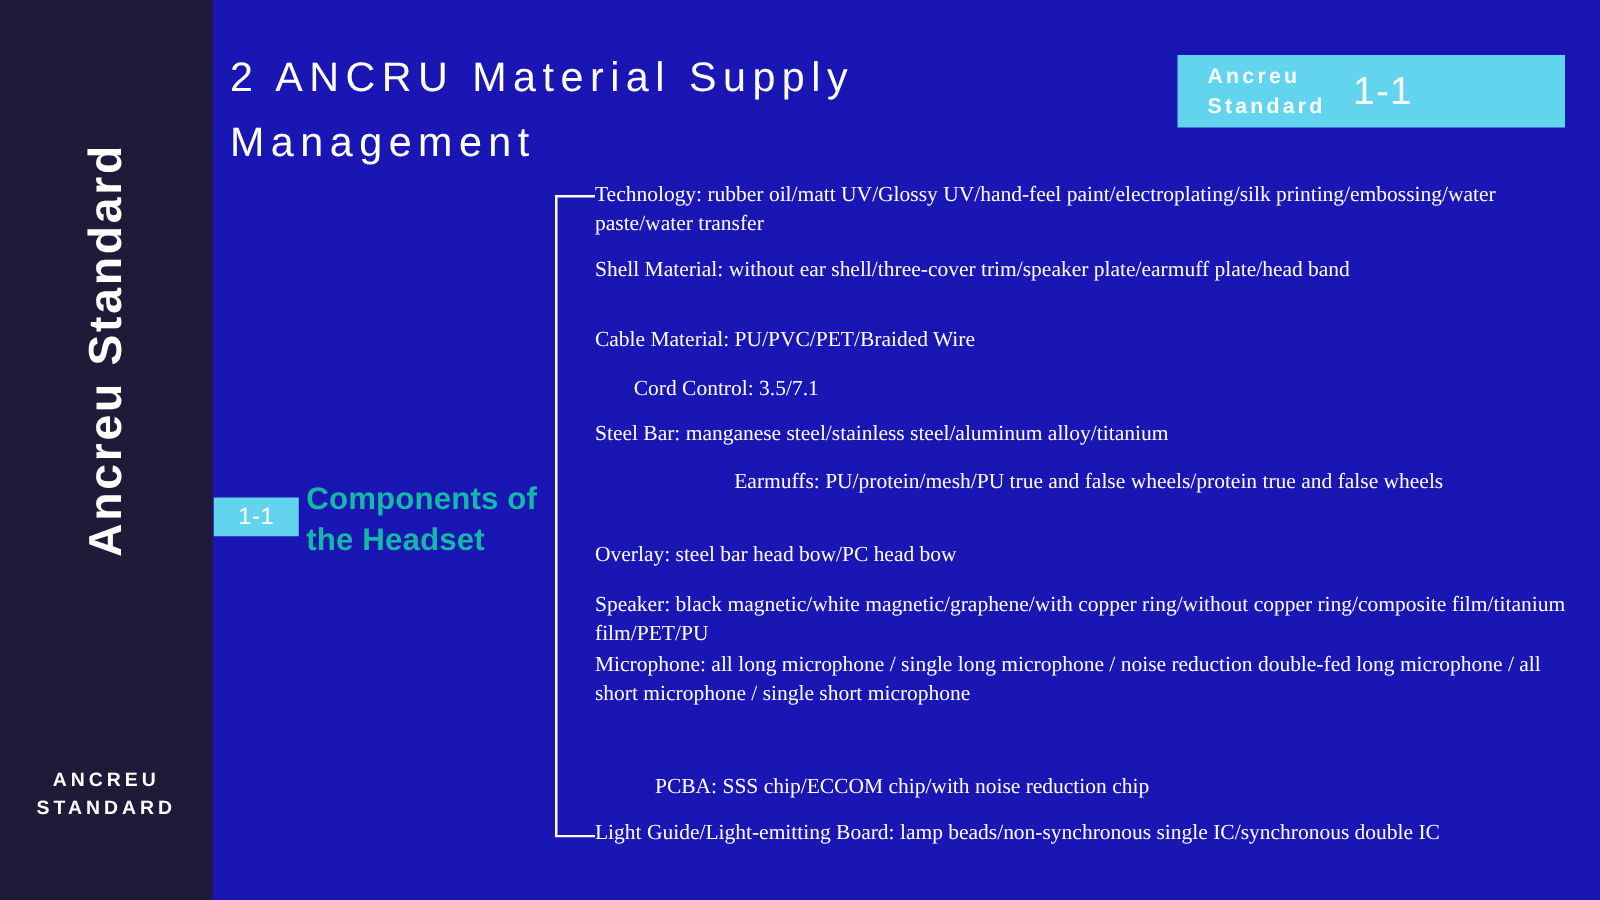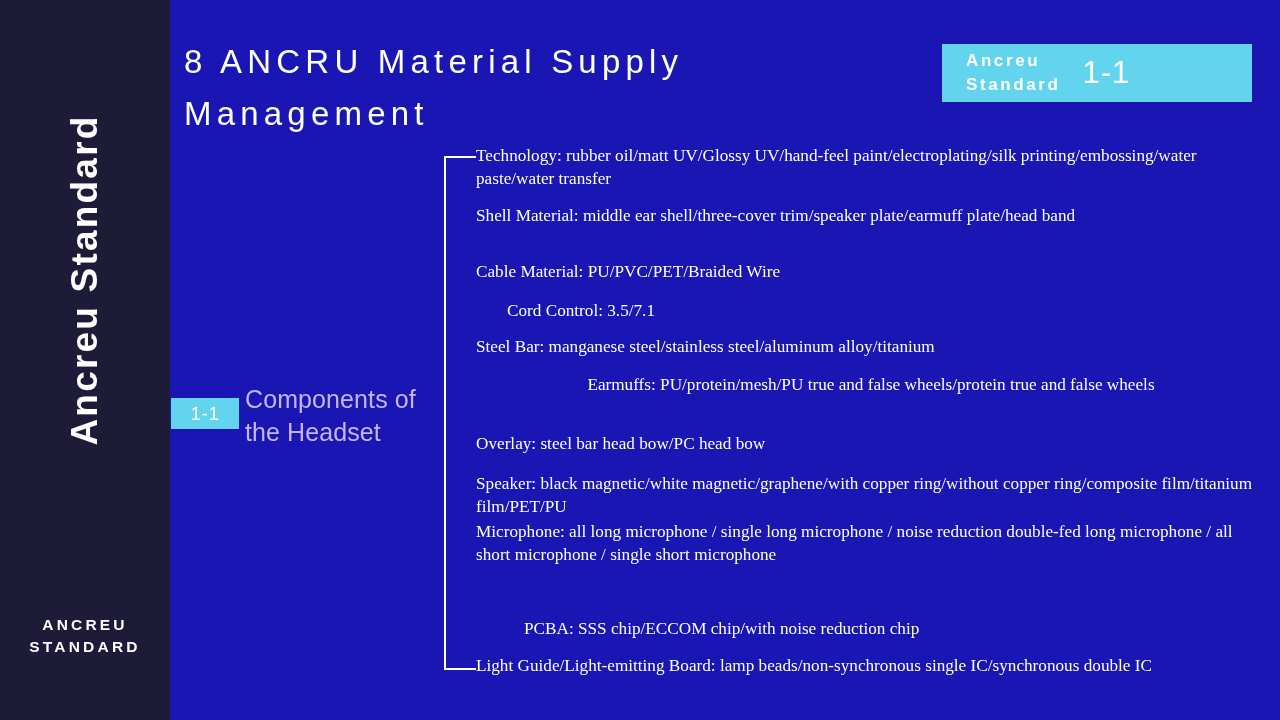--- a/index.html
+++ b/index.html
@@ -122,23 +122,23 @@
     font-size: 19px;
     letter-spacing: 0.5px;
     z-index: 4;
   }
 
   #section-title {
     position: absolute;
     left: 245px;
     top: 383px;
     width: 200px;
-    color: #c4b5fd;
+    color: #14b8a6;
     font-size: 25px;
-    font-weight: 400;
+    font-weight: 700;
     line-height: 33px;
     letter-spacing: 0.1px;
   }
 
   
   #bracket {
     position: absolute;
     left: 443px;
     top: 156px;
     width: 33px;
@@ -169,38 +169,38 @@
   <div id="sidebar">
     <div id="sidebar-vertical-title">
       <span>Ancreu Standard</span>
     </div>
     <div id="sidebar-footer">
       <div>ANCREU</div>
       <div>STANDARD</div>
     </div>
   </div>
 
-  <h1 id="slide-title">8 ANCRU Material Supply Management</h1>
+  <h1 id="slide-title">2 ANCRU Material Supply Management</h1>
 
   <div id="corner-badge">
     <div id="corner-badge-label">Ancreu
 Standard</div>
     <div id="corner-badge-code">1-1</div>
   </div>
 
   <div id="section-chip">1-1</div>
   <div id="section-title">Components of the Headset</div>
 
   <svg id="bracket" viewBox="0 0 33 514" preserveAspectRatio="none">
     <path d="M33 1 L2 1 L2 513 L33 513" fill="none" stroke="#ffffff" stroke-width="2"></path>
   </svg>
 
   <div id="content-list">
       <div class="content-item" style="position: absolute; left: 0px; top: 0px; width: 790px;">Technology: rubber oil/matt UV/Glossy UV/hand-feel paint/electroplating/silk printing/embossing/water paste/water transfer</div>
-      <div class="content-item" style="position: absolute; left: 0px; top: 60px; width: 790px;">Shell Material: middle ear shell/three-cover trim/speaker plate/earmuff plate/head band</div>
+      <div class="content-item" style="position: absolute; left: 0px; top: 60px; width: 790px;">Shell Material: without ear shell/three-cover trim/speaker plate/earmuff plate/head band</div>
       <div class="content-item" style="position: absolute; left: 0px; top: 116px; width: 790px;">Cable Material: PU/PVC/PET/Braided Wire</div>
       <div class="content-item" style="position: absolute; left: 0px; top: 155px; width: 790px; margin-left: 31px;">Cord Control: 3.5/7.1</div>
       <div class="content-item" style="position: absolute; left: 0px; top: 191px; width: 790px;">Steel Bar: manganese steel/stainless steel/aluminum alloy/titanium</div>
       <div class="content-item" style="position: absolute; left: 0px; top: 229px; width: 790px; text-align: center;">Earmuffs: PU/protein/mesh/PU true and false wheels/protein true and false wheels</div>
       <div class="content-item" style="position: absolute; left: 0px; top: 288px; width: 790px;">Overlay: steel bar head bow/PC head bow</div>
       <div class="content-item" style="position: absolute; left: 0px; top: 328px; width: 790px;">Speaker: black magnetic/white magnetic/graphene/with copper ring/without copper ring/composite film/titanium film/PET/PU</div>
       <div class="content-item" style="position: absolute; left: 0px; top: 376px; width: 790px;">Microphone: all long microphone / single long microphone / noise reduction double-fed long microphone / all short microphone / single short microphone</div>
       <div class="content-item" style="position: absolute; left: 0px; top: 473px; width: 790px; margin-left: 48px;">PCBA:  SSS chip/ECCOM chip/with noise reduction chip</div>
       <div class="content-item" style="position: absolute; left: 0px; top: 510px; width: 790px;">Light Guide/Light-emitting Board: lamp beads/non-synchronous single IC/synchronous double IC</div>
     </div>

